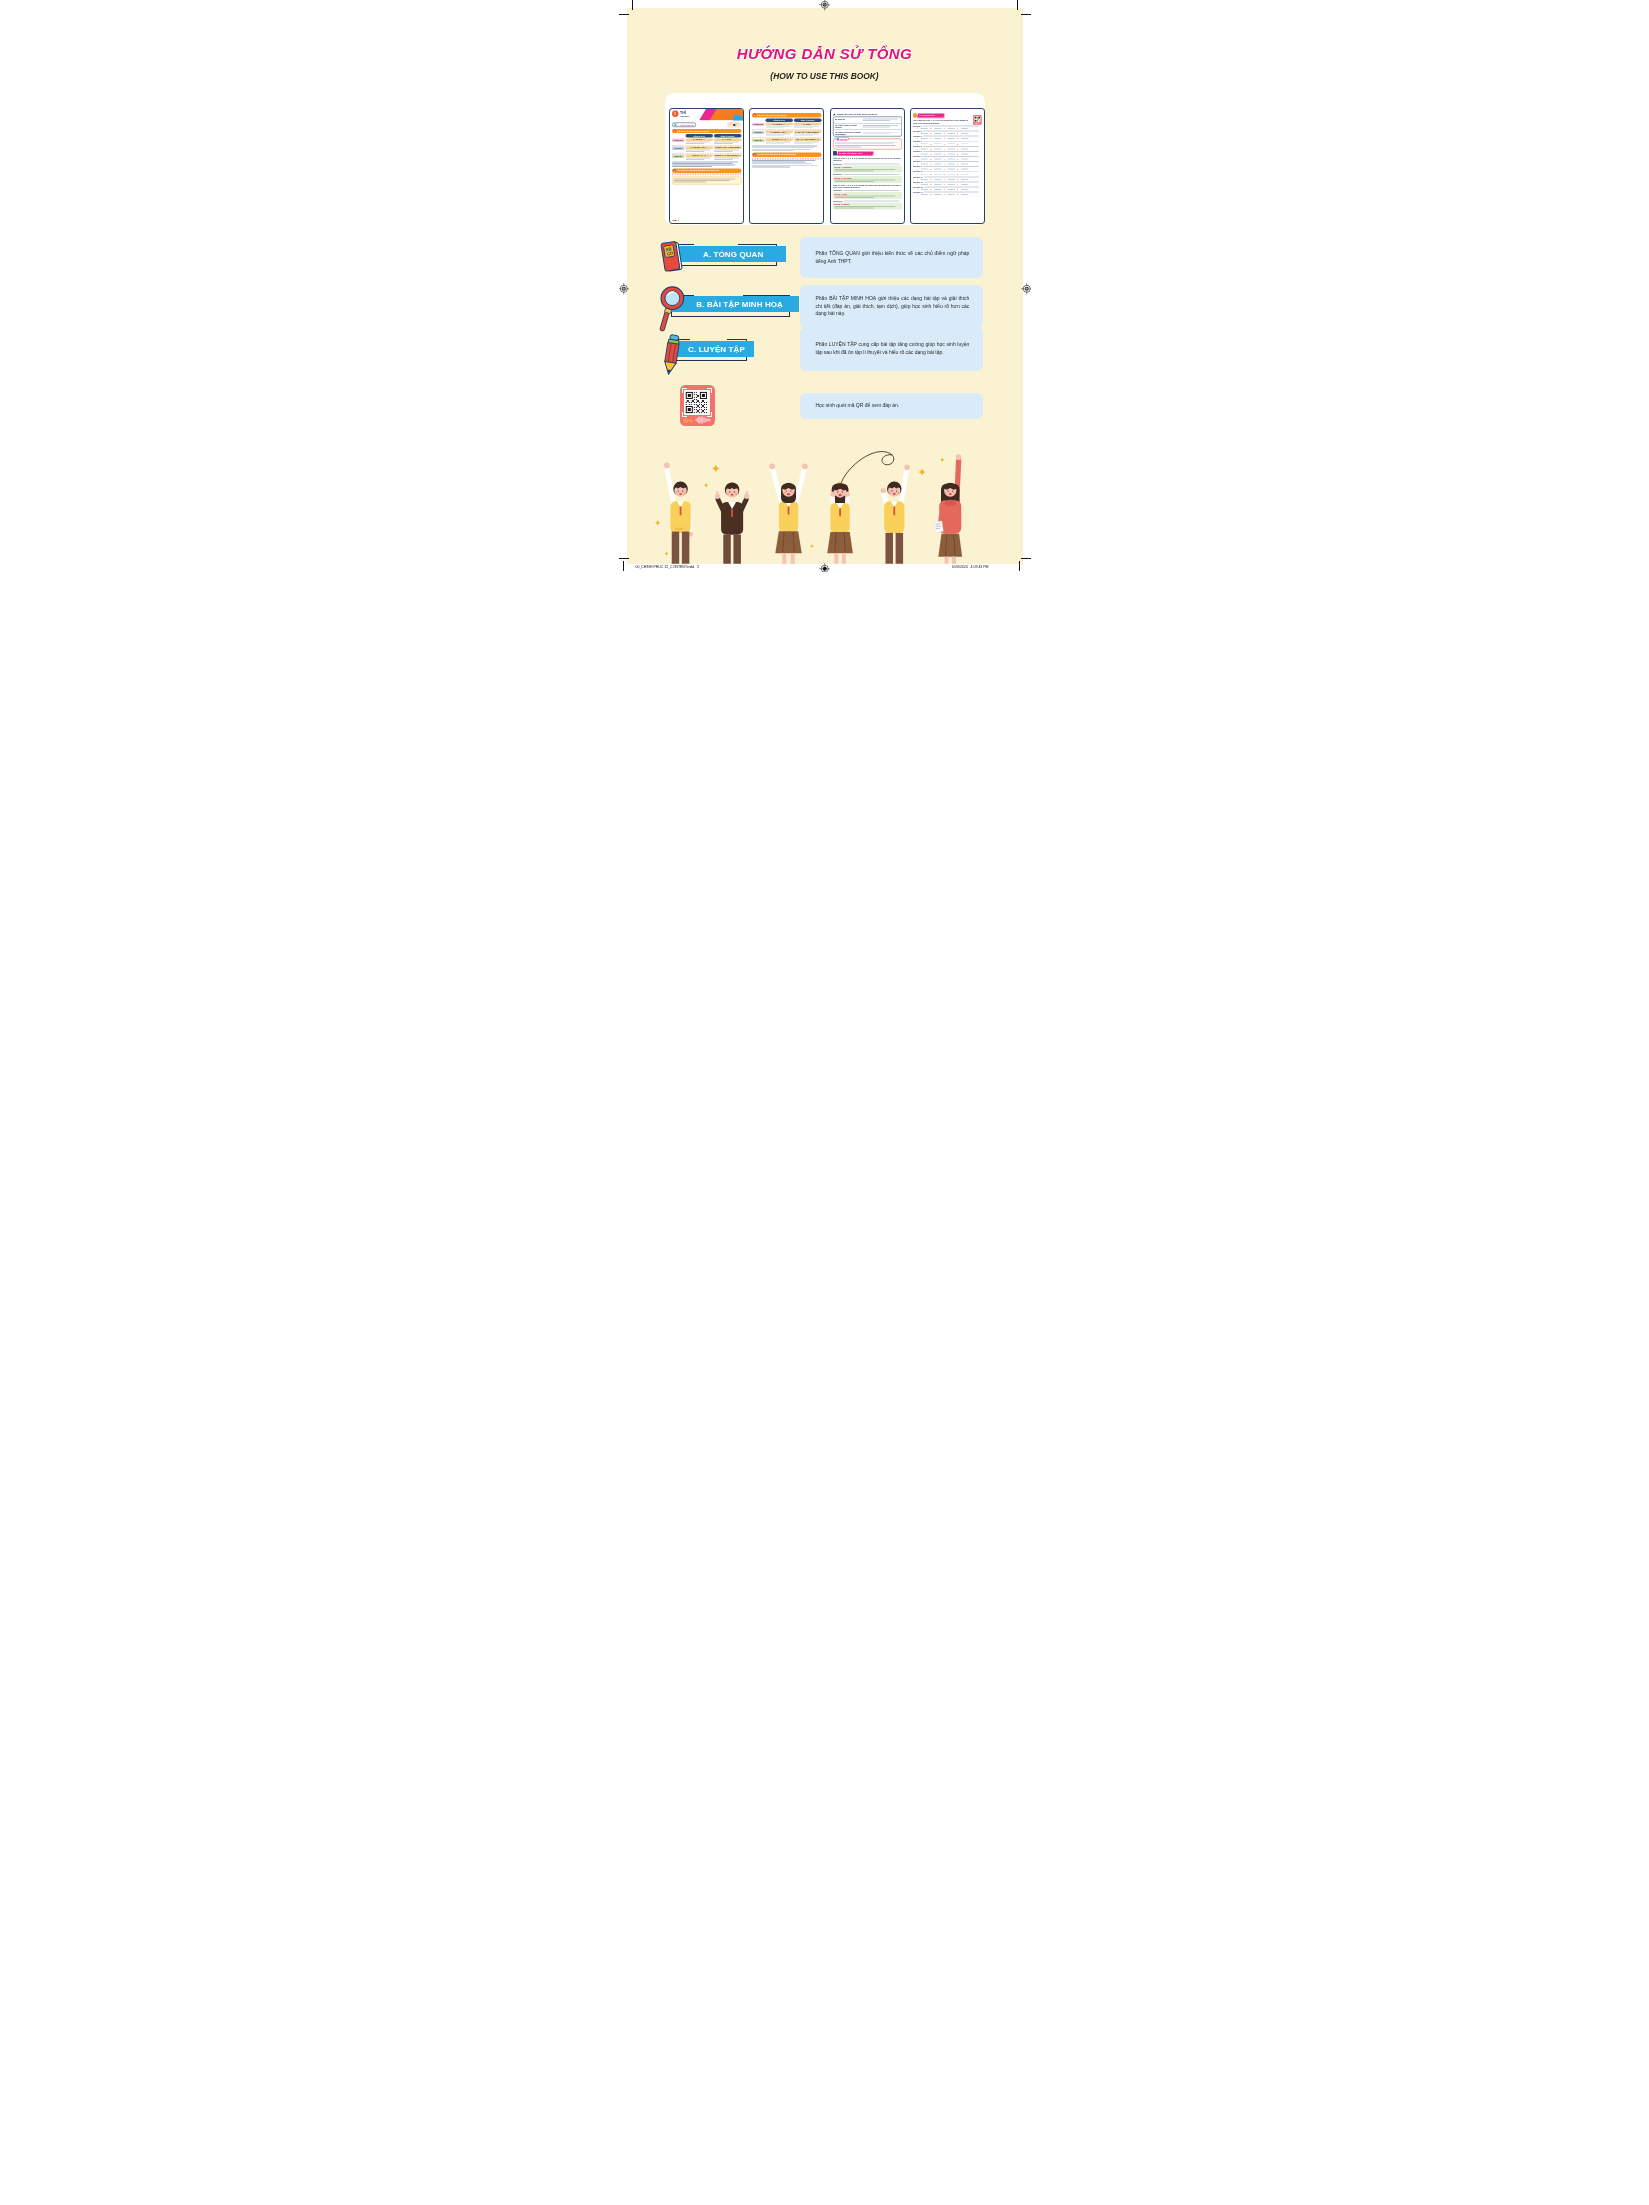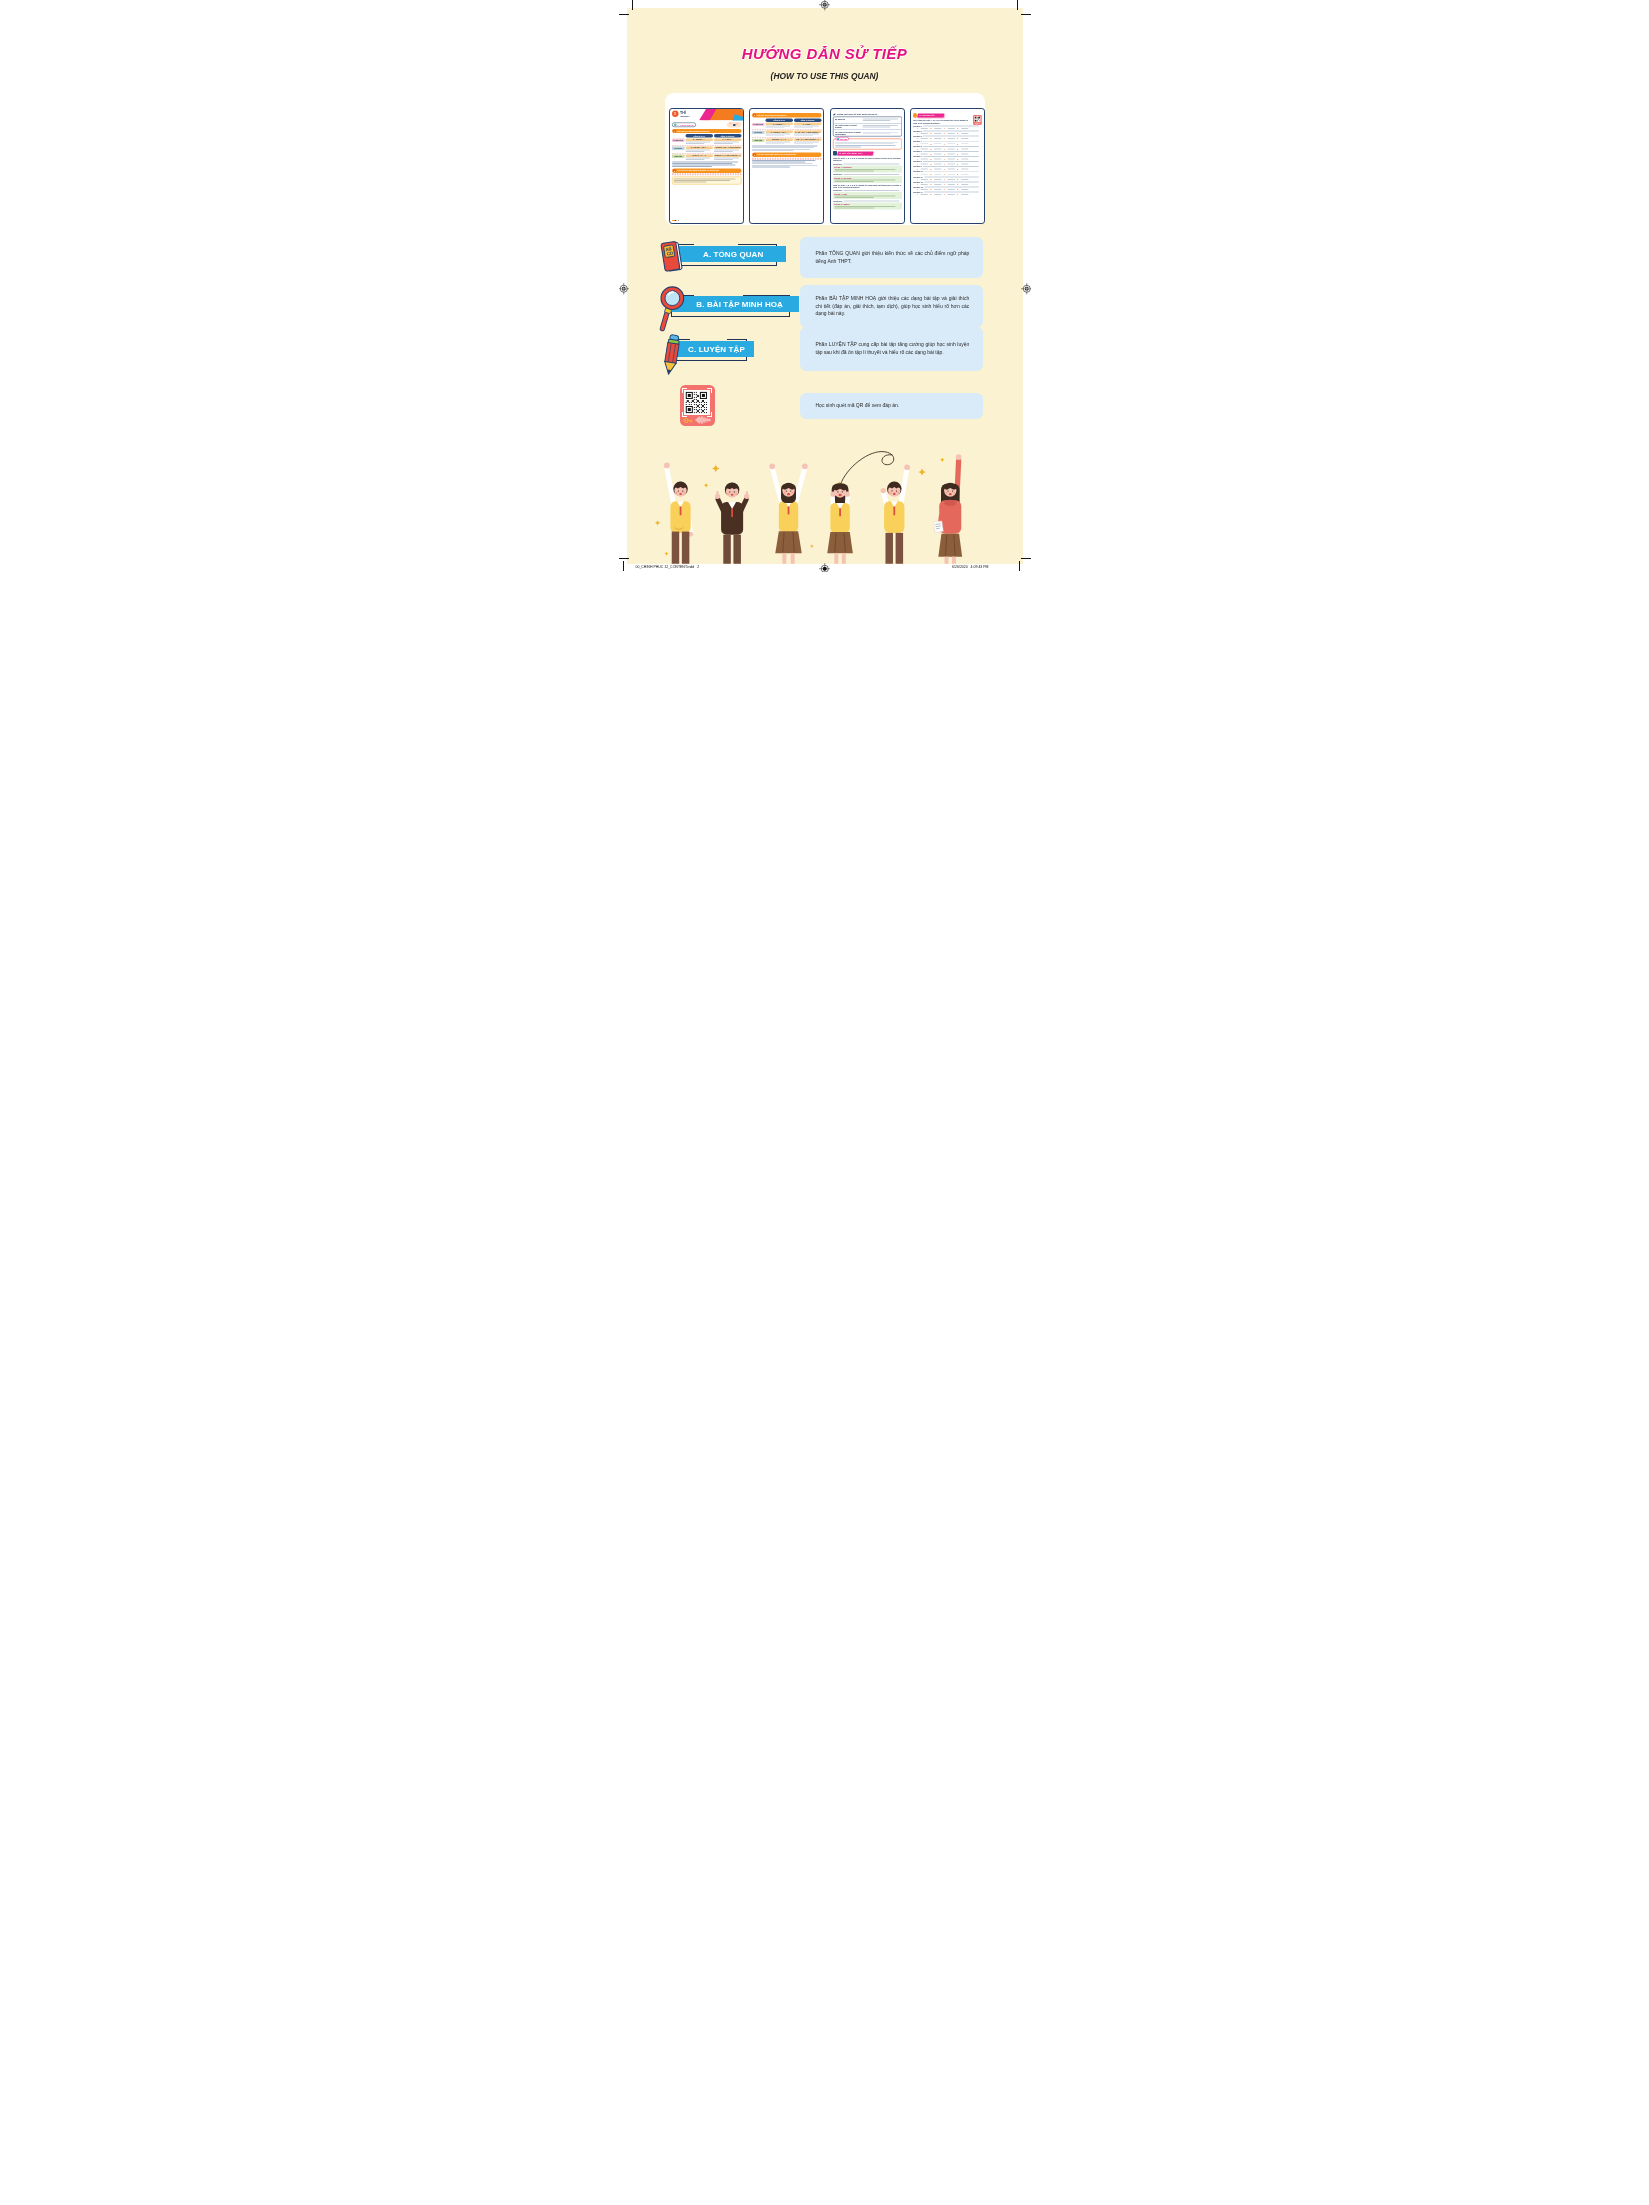--- a/index.html
+++ b/index.html
@@ -116,22 +116,22 @@
     <line x1="13" y1="7" x2="13" y2="19" stroke="#fff" stroke-width="1.2"></line>
       <line x1="7" y1="13" x2="19" y2="13" stroke="#fff" stroke-width="1.2"></line>
   </svg>
   <svg class="regmark" style="left:200px;top:563px;" viewBox="0 0 26 26">
     <line x1="13" y1="0" x2="13" y2="26" stroke="#111" stroke-width="1"></line>
       <line x1="0" y1="13" x2="26" y2="13" stroke="#111" stroke-width="1"></line>
     <circle cx="13" cy="13" r="8" fill="none" stroke="#111" stroke-width="1.3"></circle>
       <circle cx="13" cy="13" r="4.6" fill="#111"></circle>
   </svg>
 
-  <div class="title">HƯỚNG DẪN SỬ TIẾP</div>
-  <div class="subtitle">(HOW TO USE THIS QUAN)</div>
+  <div class="title">HƯỚNG DẪN SỬ TỔNG</div>
+  <div class="subtitle">(HOW TO USE THIS BOOK)</div>
 
   <div class="panel">
 
     <div class="thumb" style="left:4px;">
       <div class="ti">
         <div style="position:relative;height:23px;overflow:hidden;">
           <div style="position:absolute;right:-6.2px;top:0;width:88px;height:23px;background:#F47B20;clip-path:polygon(22% 0,100% 0,100% 100%,0 100%);"></div>
           <div style="position:absolute;right:53px;top:0;width:35px;height:23px;background:#EC268F;clip-path:polygon(40% 0,100% 0,60% 100%,0 100%);"></div>
           <div style="position:absolute;right:-6.2px;bottom:-8.8px;width:26.5px;height:17.6px;background:#27AAE1;transform:rotate(18deg);"></div>
           <div style="position:absolute;left:3.5px;top:3.1px;width:13.2px;height:13.2px;border-radius:50%;background:#F15A29;color:#fff;font-weight:bold;font-size:7px;display:flex;align-items:center;justify-content:center;">1</div>

